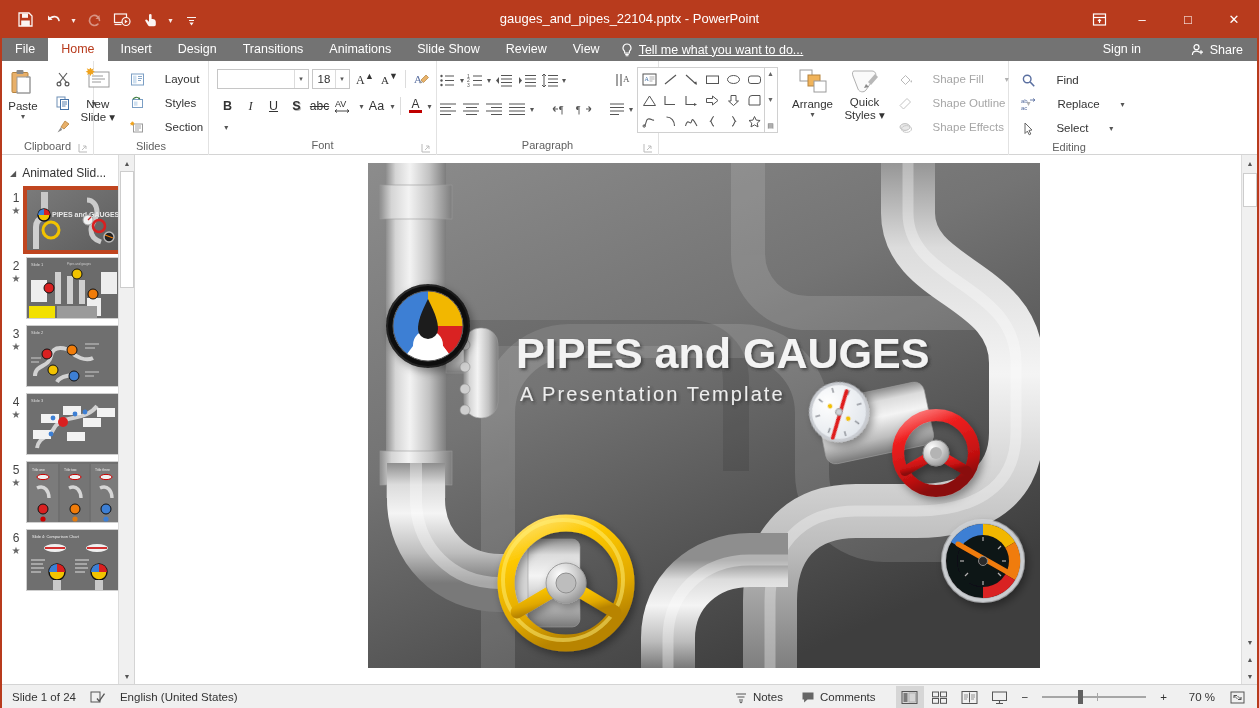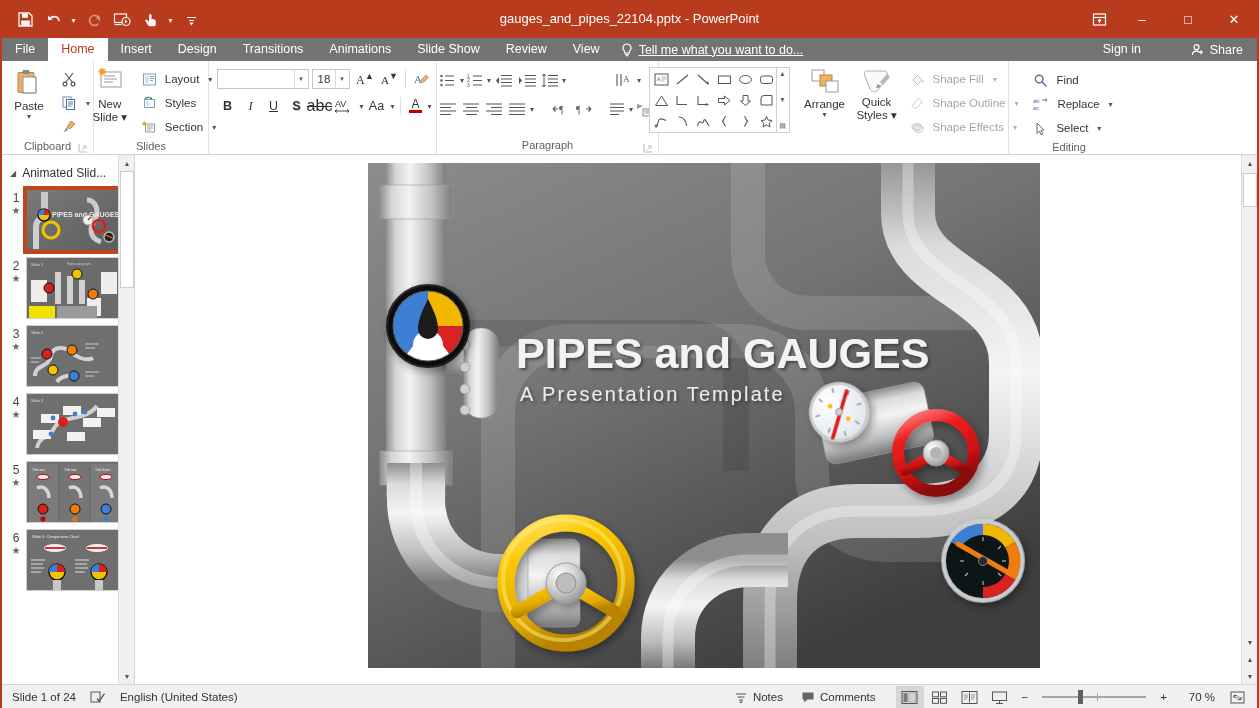--- a/index.html
+++ b/index.html
@@ -45,21 +45,21 @@
   .rgroup { position:relative; height:94px; border-right:1px solid #e2e2e2; display:flex;
             flex-direction:column; align-items:center; }
   .rgroup-body { flex:1; display:flex; align-items:flex-start; padding:4px 4px 0 4px; }
   .rgroup-label { height:17px; line-height:15px; font-size:11px; color:#606060; width:100%;
                   text-align:center; position:relative; }
   .dlg-launch { position:absolute; right:5px; bottom:2px; width:10px; height:10px; opacity:.55; }
 
   .bigbtn { width:56px; display:flex; flex-direction:column; align-items:center; padding-top:3px; }
   .bigbtn .lbl { font-size:11.5px; color:#333; line-height:13px; text-align:center; margin-top:2px; }
   .bigbtn .caret { font-size:8px; color:#555; line-height:8px; }
-  .smallbtn { display:flex; align-items:center; gap:8px; height:24px; padding:0 4px; border-radius:2px;
+  .smallbtn { display:flex; align-items:center; gap:20px; height:24px; padding:0 4px; border-radius:2px;
               font-size:11.5px; color:#333; white-space:nowrap; }
   .icon { display:inline-flex; align-items:center; justify-content:center; }
   .caret-sm { font-size:8px; color:#555; margin-left:1px; }
 
   
   .fontname { width:92px; height:20px; border:1px solid #c6c6c6; background:#fff; display:flex;
               align-items:center; font-size:11.5px; padding-left:4px; color:#333; }
   .combo-arrow { width:14px; height:18px; display:flex; align-items:center; justify-content:center;
                  font-size:7px; color:#555; border-left:1px solid #dcdcdc; margin-left:auto; }
   .fontsize { width:38px; height:20px; border:1px solid #c6c6c6; background:#fff; display:flex;
@@ -363,37 +363,46 @@
                 <path d="M8 9l5-5 2.5 2.5-5 5z" fill="#e9b36a" stroke="#b5833f" stroke-width=".7"></path>
                 <path d="M7.5 9.5l-.8 3 3-.8z" fill="#9a9a9a"></path>
               </svg>
           </div>
         </div>
         <div style="display:flex;align-items:center;gap:1px;margin-top:5px;">
           <div class="fbtn" style="font-weight:bold">B</div>
           <div class="fbtn" style="font-style:italic;font-family:'Liberation Serif',serif">I</div>
           <div class="fbtn" style="text-decoration:underline">U</div>
           <div class="fbtn" style="font-weight:bold;text-shadow:1px 1px 0 #bbb">S</div>
-          <div class="fbtn" style="font-size:16px;text-decoration:line-through">abc</div>
+          <div class="fbtn" style="font-size:12px;text-decoration:line-through">abc</div>
           <div class="fbtn" style="width:26px">
             <svg width="24" height="17" viewBox="0 0 24 17">
                 <text x="2" y="9" font-size="9" fill="#333" font-family="Liberation Sans, sans-serif">AV</text>
                 <path d="M2 13h14M2 13l2-1.6M2 13l2 1.6M16 13l-2-1.6M16 13l-2 1.6" stroke="#333" stroke-width=".9" fill="none"></path>
               </svg>
           </div>
           <div class="caret-sm">▾</div>
           <div class="fbtn" style="width:24px">Aa</div>
           <div class="caret-sm">▾</div>
           <div style="width:1px;height:18px;background:#dcdcdc;margin:0 4px;"></div>
           <div class="fbtn" style="width:20px;flex-direction:column">
             <span style="font-size:12px;line-height:11px;">A</span>
             <span style="display:block;width:13px;height:3px;background:#c00000;"></span>
           </div>
           <div class="caret-sm">▾</div>
         </div>
+      </div>
+      <div class="rgroup-label">
+        <span>Font</span>
+        <span class="dlg-launch">
+          <svg width="10" height="10" viewBox="0 0 10 10">
+              <path d="M1 1v8h8" fill="none" stroke="#808080"></path>
+              <path d="M4 7l4-4M8 3v3M8 3H5" stroke="#808080" stroke-width=".9" fill="none"></path>
+            </svg>
+        </span>
       </div>
     </div>
 
     <div class="rgroup" style="width:222px">
       <div class="rgroup-body" style="flex-direction:column;align-items:flex-start;padding-left:6px;">
         <div style="display:flex;align-items:center;gap:0;margin-top:4px;">
           <div class="fbtn" style="width:22px">
             <svg width="17" height="15" viewBox="0 0 17 15">
                 <circle cx="2.5" cy="3" r="1.2" fill="#555"></circle>
                 <circle cx="2.5" cy="7.5" r="1.2" fill="#555"></circle>

